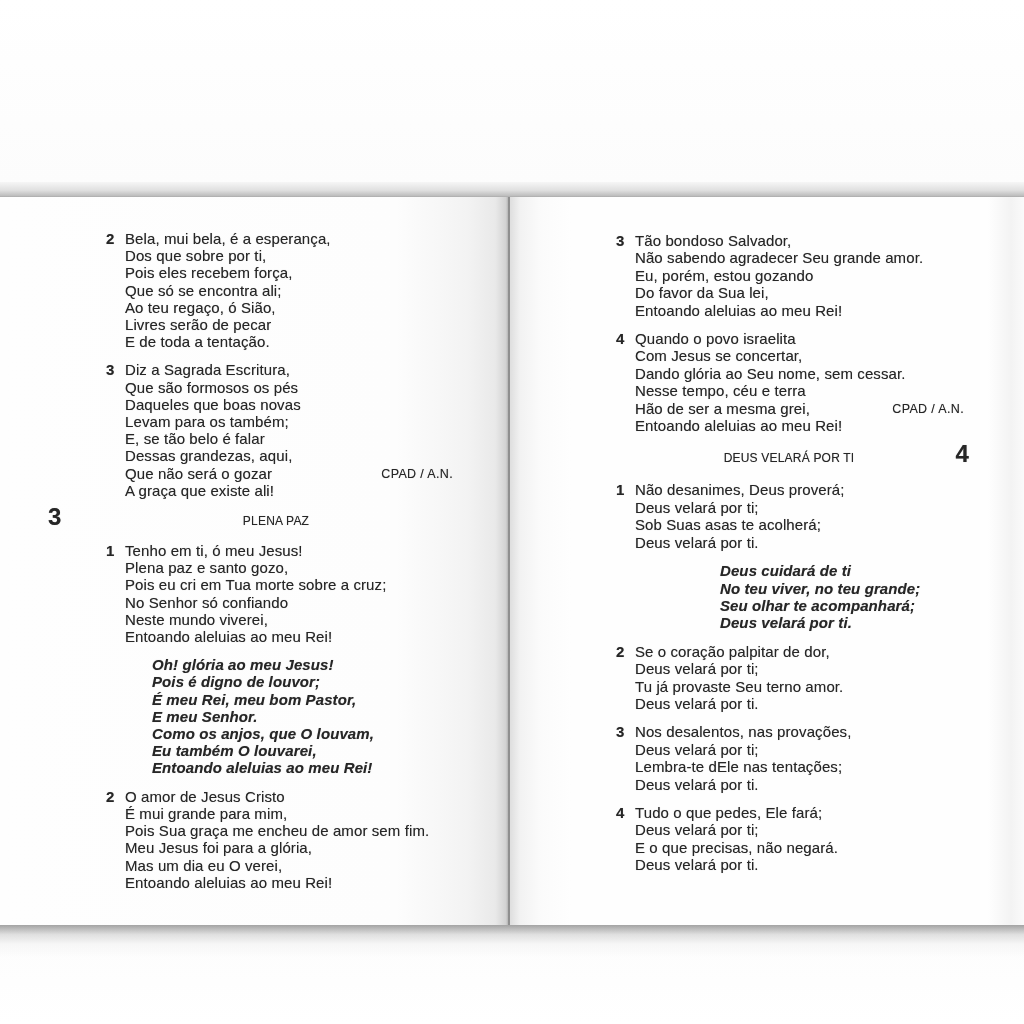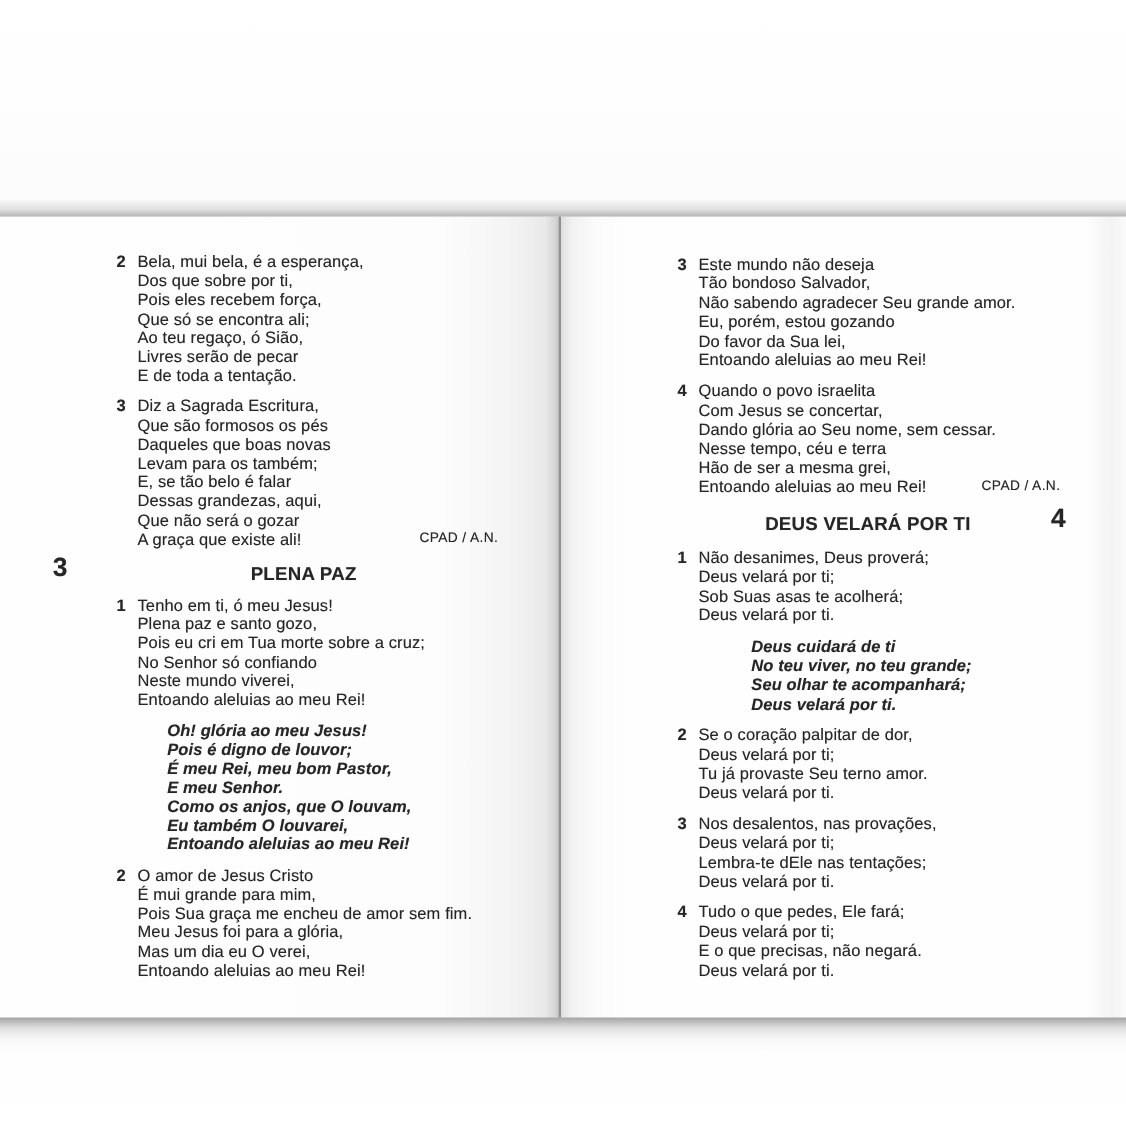--- a/index.html
+++ b/index.html
@@ -69,57 +69,57 @@
   .page.left .verse { margin-bottom: 11px; }
   .vnum {
     position: absolute;
     left: -19px;
     top: 0;
     font-weight: bold;
   }
   .attribution {
     position: absolute;
     right: 10px;
-    bottom: 1px;
+    bottom: 16px;
     font-size: 12.5px;
     letter-spacing: 0.35px;
   }
   .hymn-heading {
     position: relative;
     height: 26px;
     margin: 10px 0 6px;
   }
   
   .page.left .hymn-heading { margin-left: -125px; margin-right: -45px; }
   .page.right .hymn-heading { margin-left: -125px; margin-right: -50px; margin-top: 13px; margin-bottom: 8px; }
   .hymn-title {
     position: absolute;
     left: 50%;
     top: 3px;
     transform: translateX(-50%);
-    font-size: 17px;
-    font-weight: bold;
+    font-size: 12px;
+    font-weight: normal;
     letter-spacing: 0.2px;
     white-space: nowrap;
     padding-left: 44px;
   }
   .hymn-num {
     position: absolute;
     top: -2px;
     font-size: 24px;
     font-weight: bold;
   }
   .hymn-num.at-left { left: 48px; }
   .hymn-num.at-right { right: 55px; }
   .chorus {
     font-weight: bold;
     font-style: italic;
     margin: 11px 0 11px 27px;
   }
-  .page.right .chorus { margin-left: 48px; }
+  .page.right .chorus { margin-left: 85px; }
   .line { white-space: nowrap; }
 </style>
 </head>
 <body>
 
 <div class="photo">
   <div class="top-edge"></div>
 
   <div class="spread">
 
@@ -192,21 +192,20 @@
           </div>
       </div>
 
     </section>
 
     <section class="page right">
 
       <div class="verse">
         <span class="vnum">3</span>
         <div>
-            <div class="line">Este mundo não deseja</div>
             <div class="line">Tão bondoso Salvador,</div>
             <div class="line">Não sabendo agradecer Seu grande amor.</div>
             <div class="line">Eu, porém, estou gozando</div>
             <div class="line">Do favor da Sua lei,</div>
             <div class="line">Entoando aleluias ao meu Rei!</div>
           </div>
       </div>
 
       <div class="verse">
         <span class="vnum">4</span>

